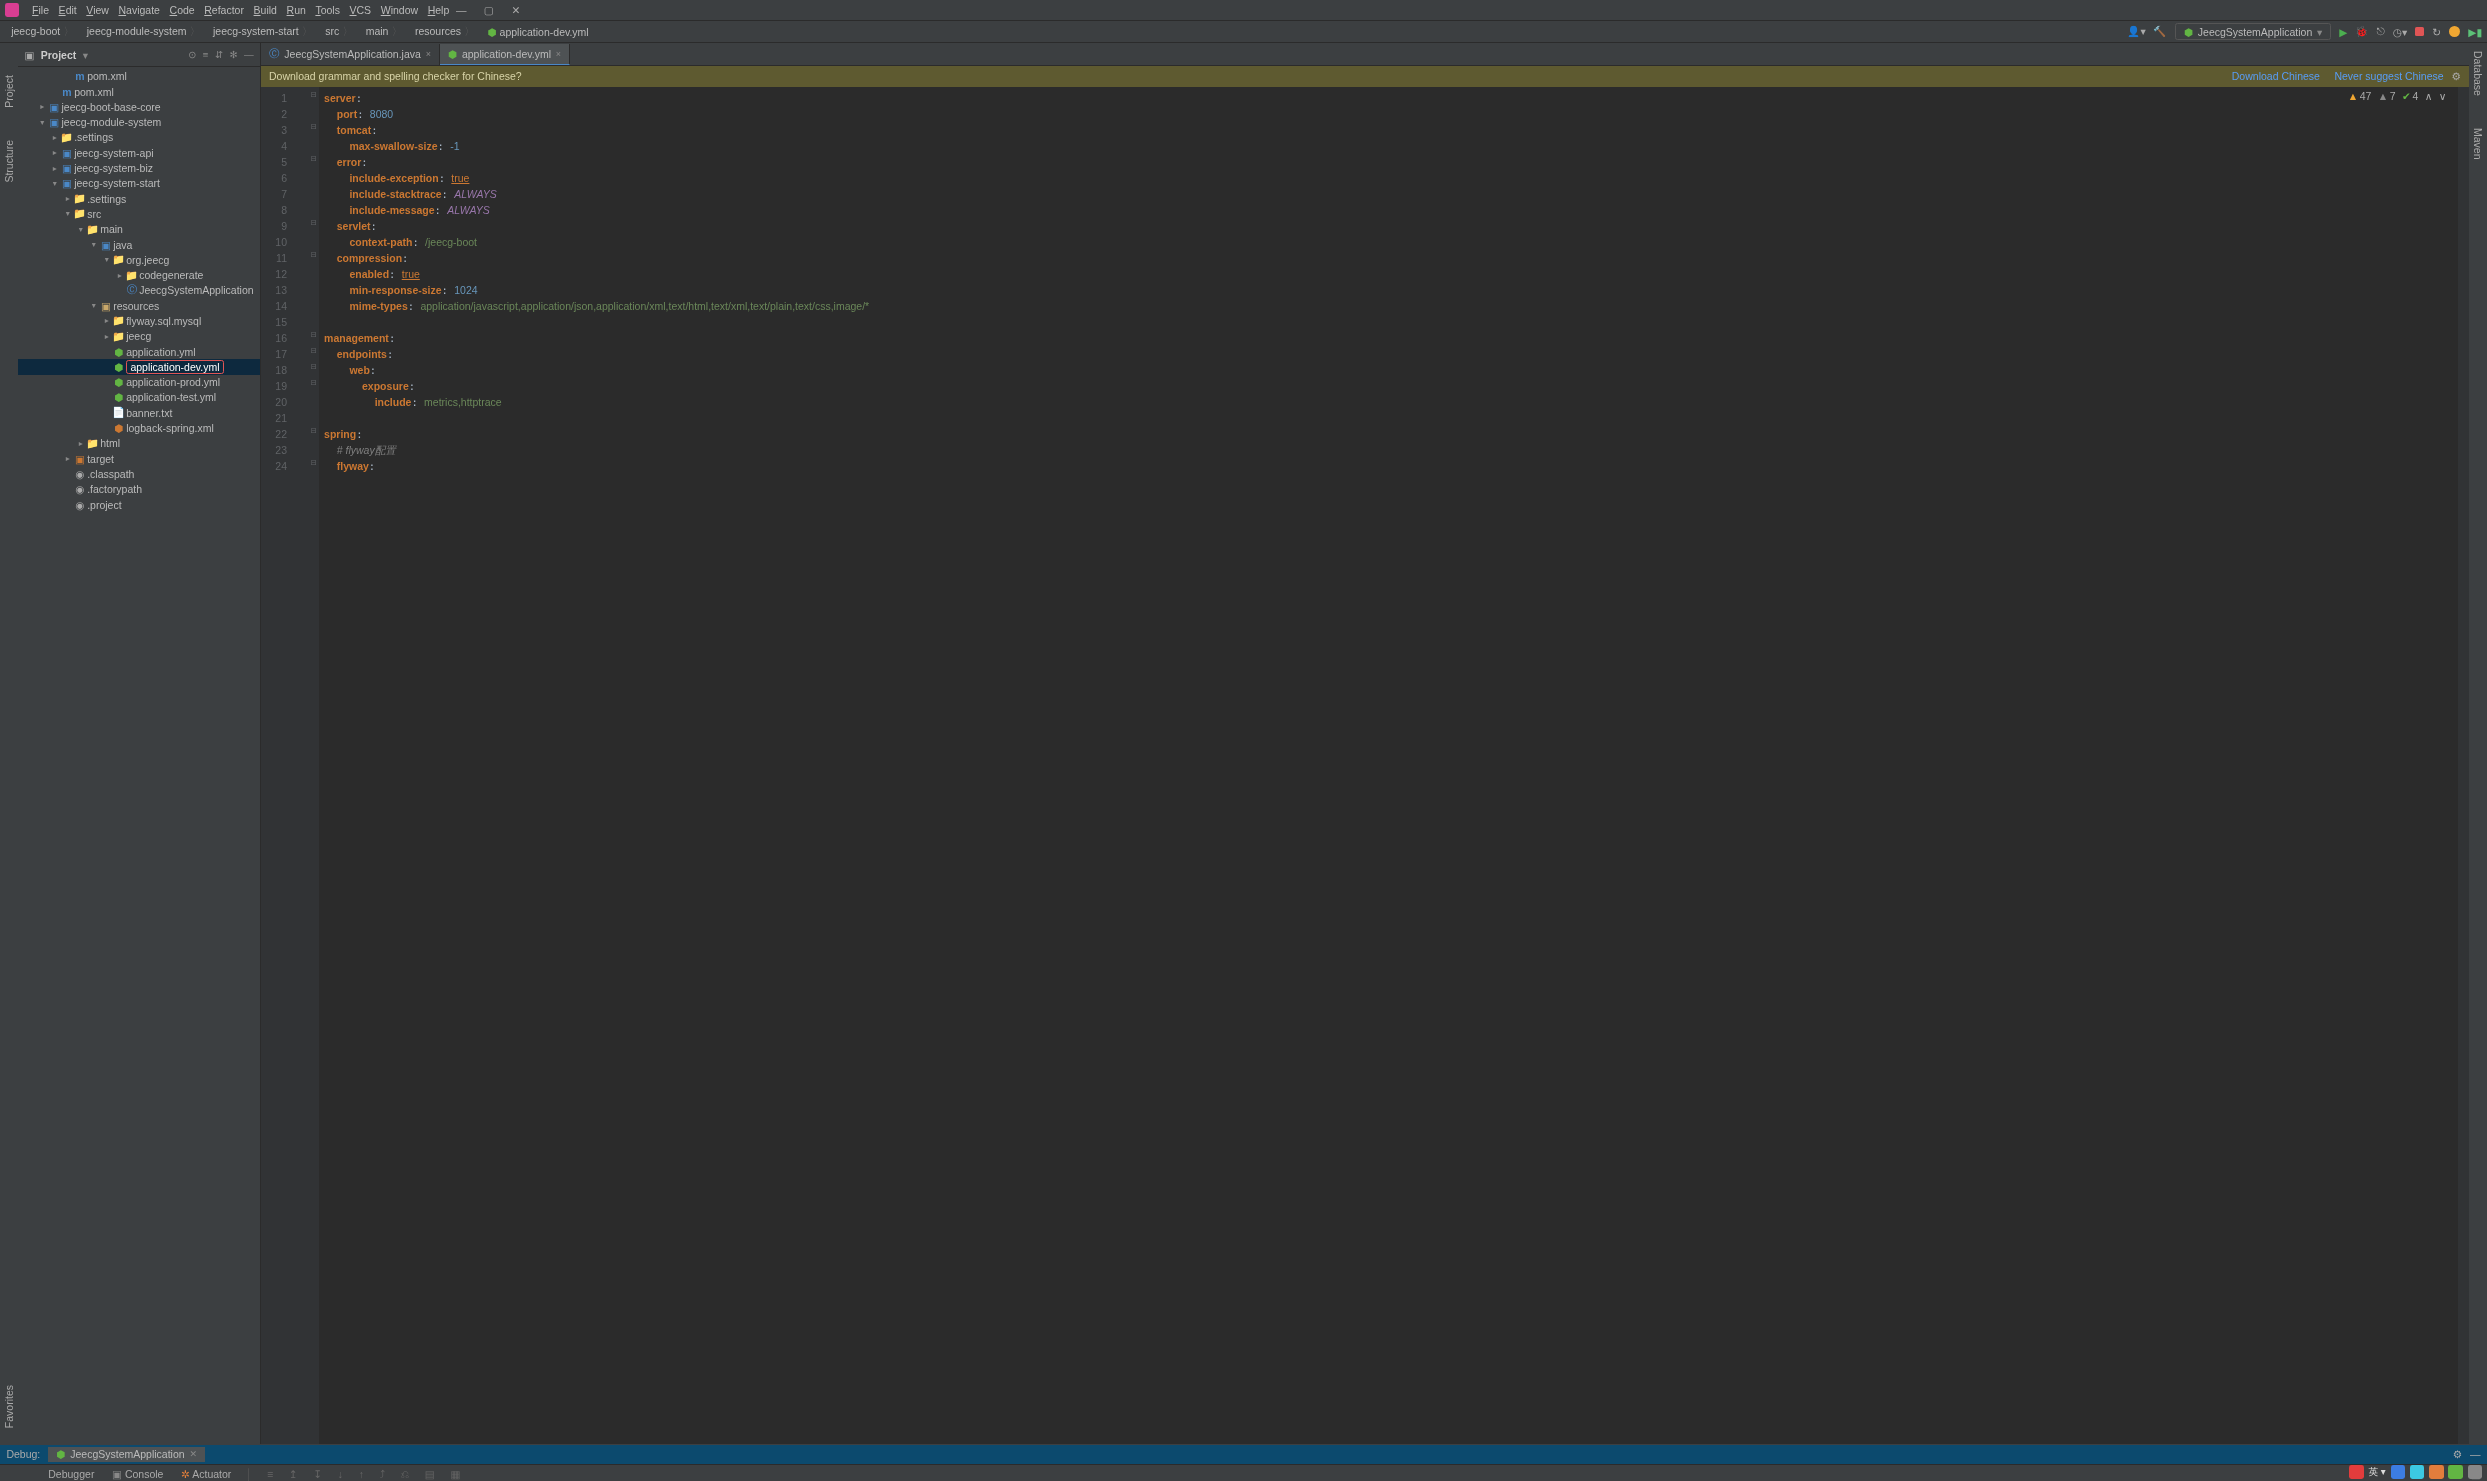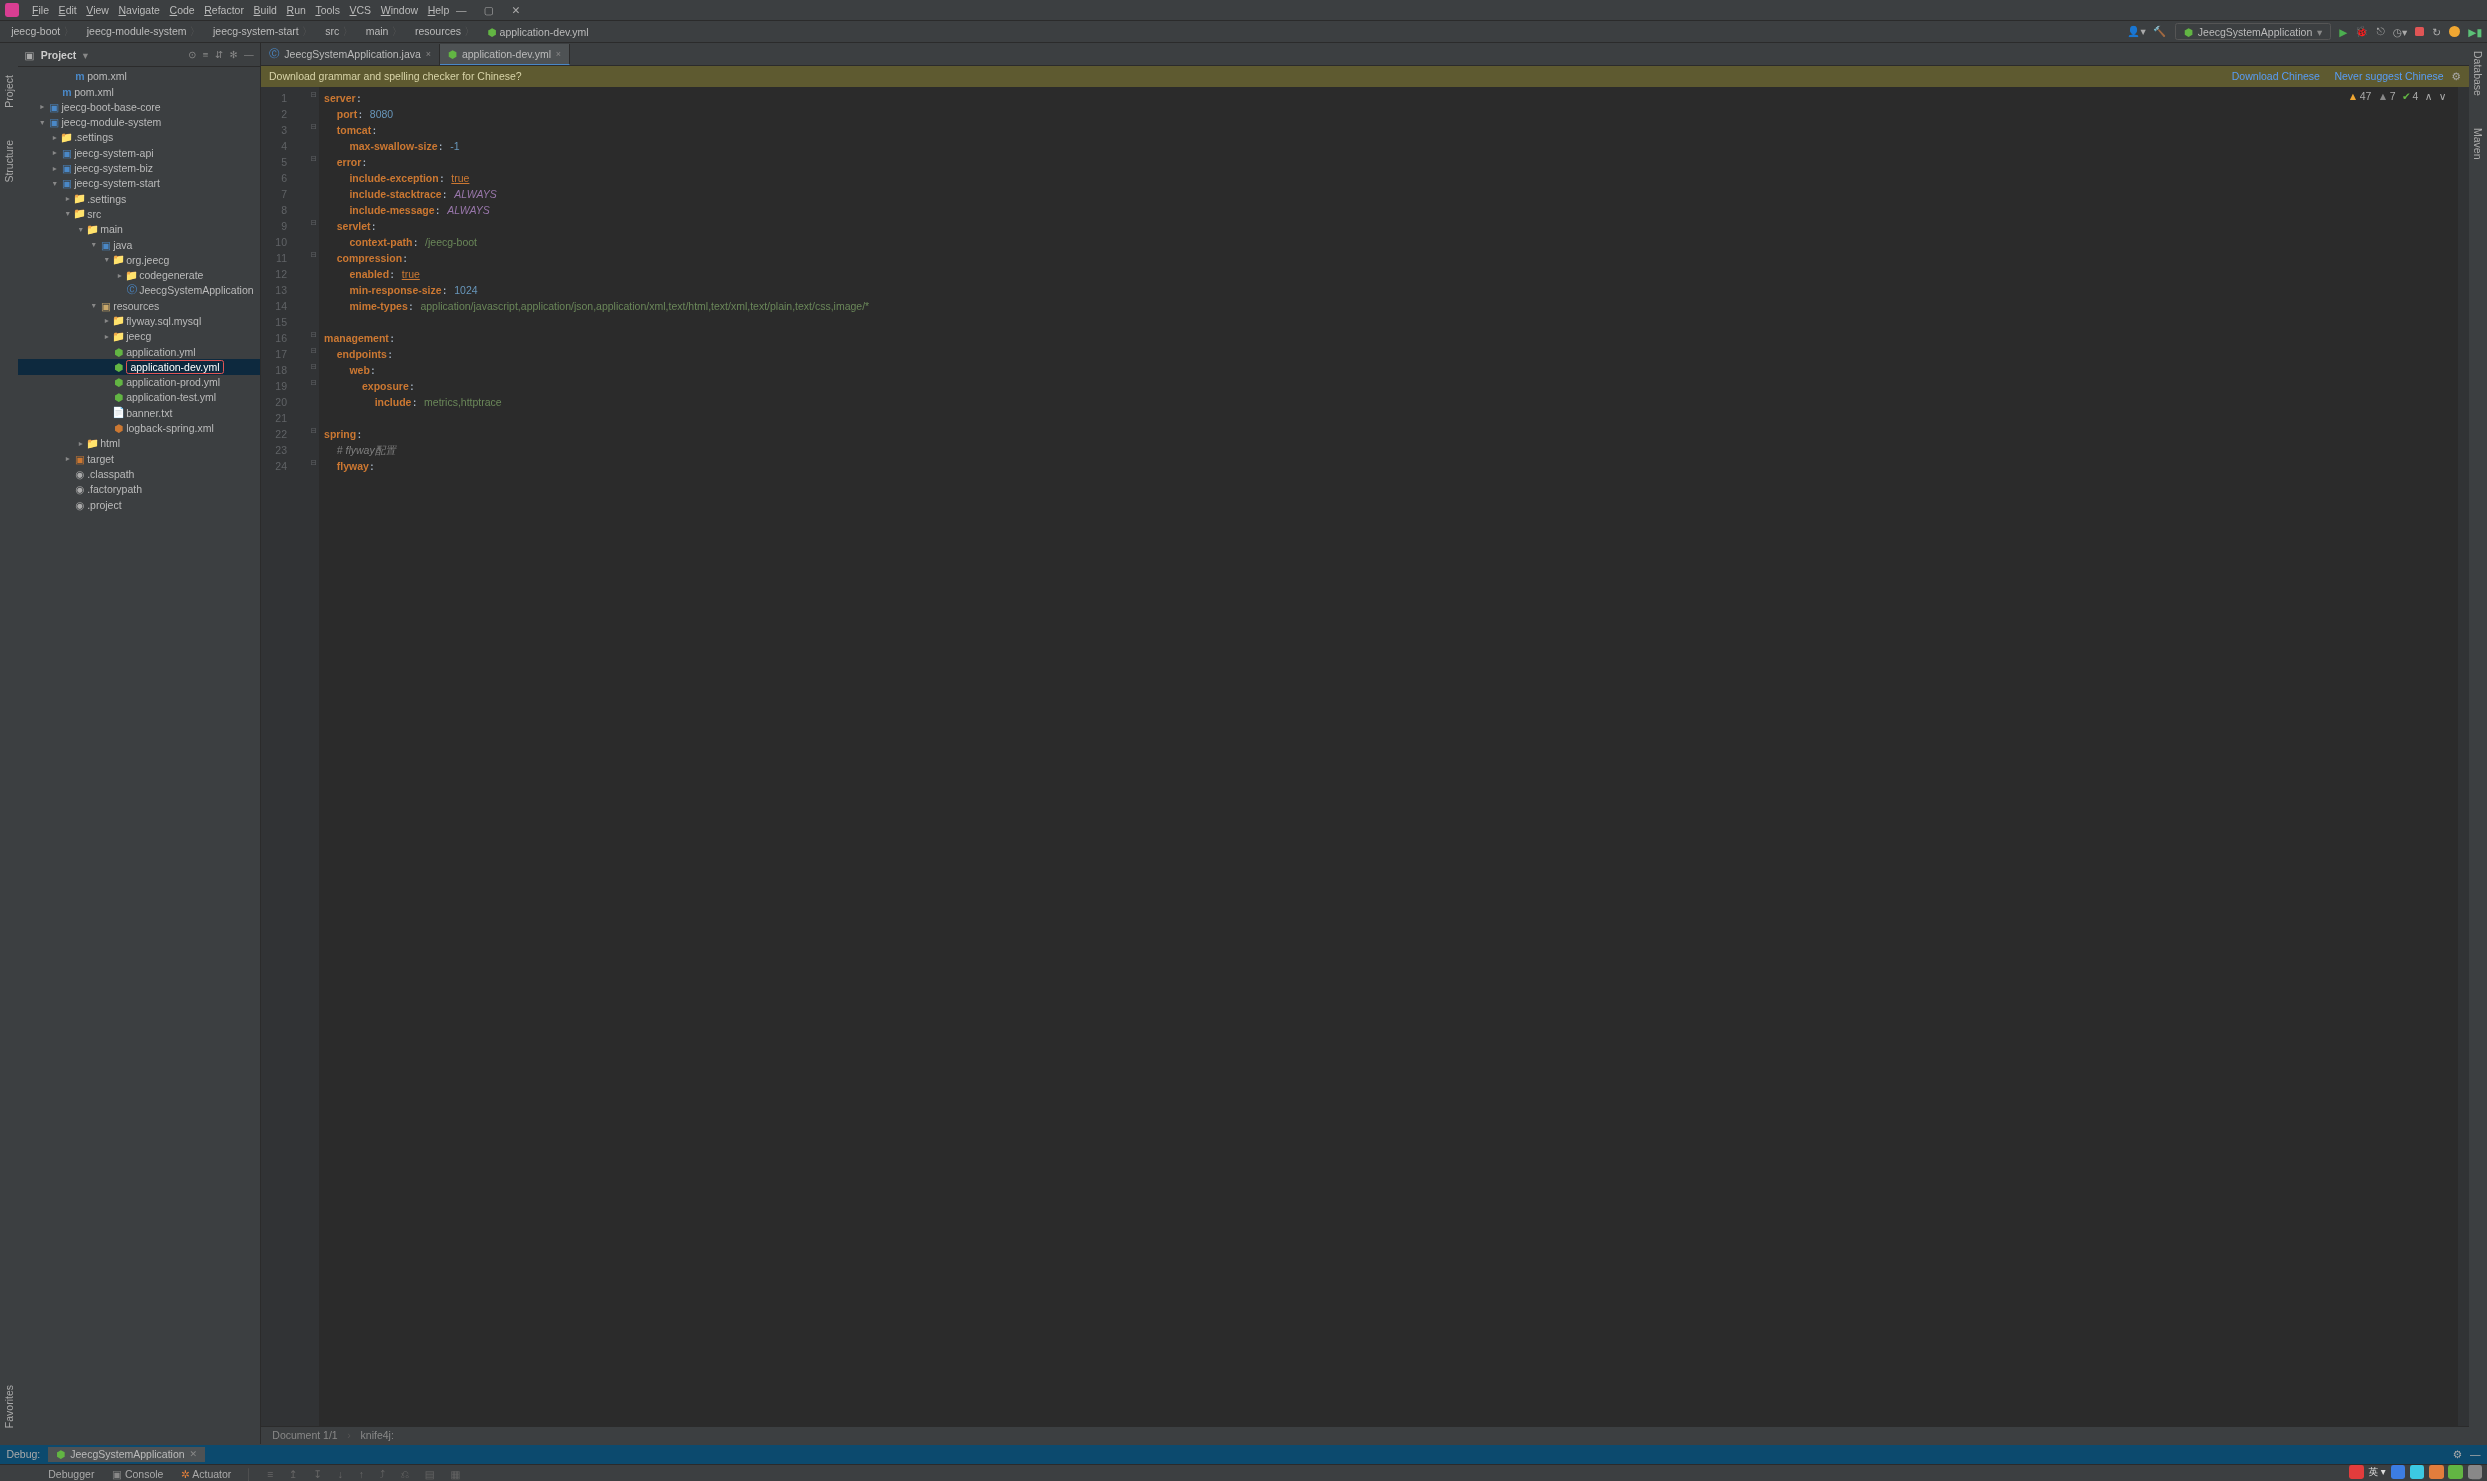--- a/index.html
+++ b/index.html
@@ -434,25 +434,20 @@
     <span class="k-key">web</span>:
       <span class="k-key">exposure</span>:
         <span class="k-key">include</span>: <span class="k-str">metrics,httptrace</span>
 
 <span class="k-key">spring</span>:
   <span class="k-comment"># flyway配置</span>
   <span class="k-key">flyway</span>:
 </div>
       <div class="marker-strip"></div>
     </div>
-    <div class="status-breadcrumb">
-      <span>Document 1/1</span>
-      <span class="sep">›</span>
-      <span>knife4j:</span>
-    </div>
   </div>
 
   <div class="right-strip">
     <div class="vtext" style="writing-mode:vertical-rl;transform:none">Database</div>
     <div class="vtext" style="writing-mode:vertical-rl;transform:none">Maven</div>
   </div>
 </div>
 
 <div class="debug-panel">
   <div class="debug-header">

